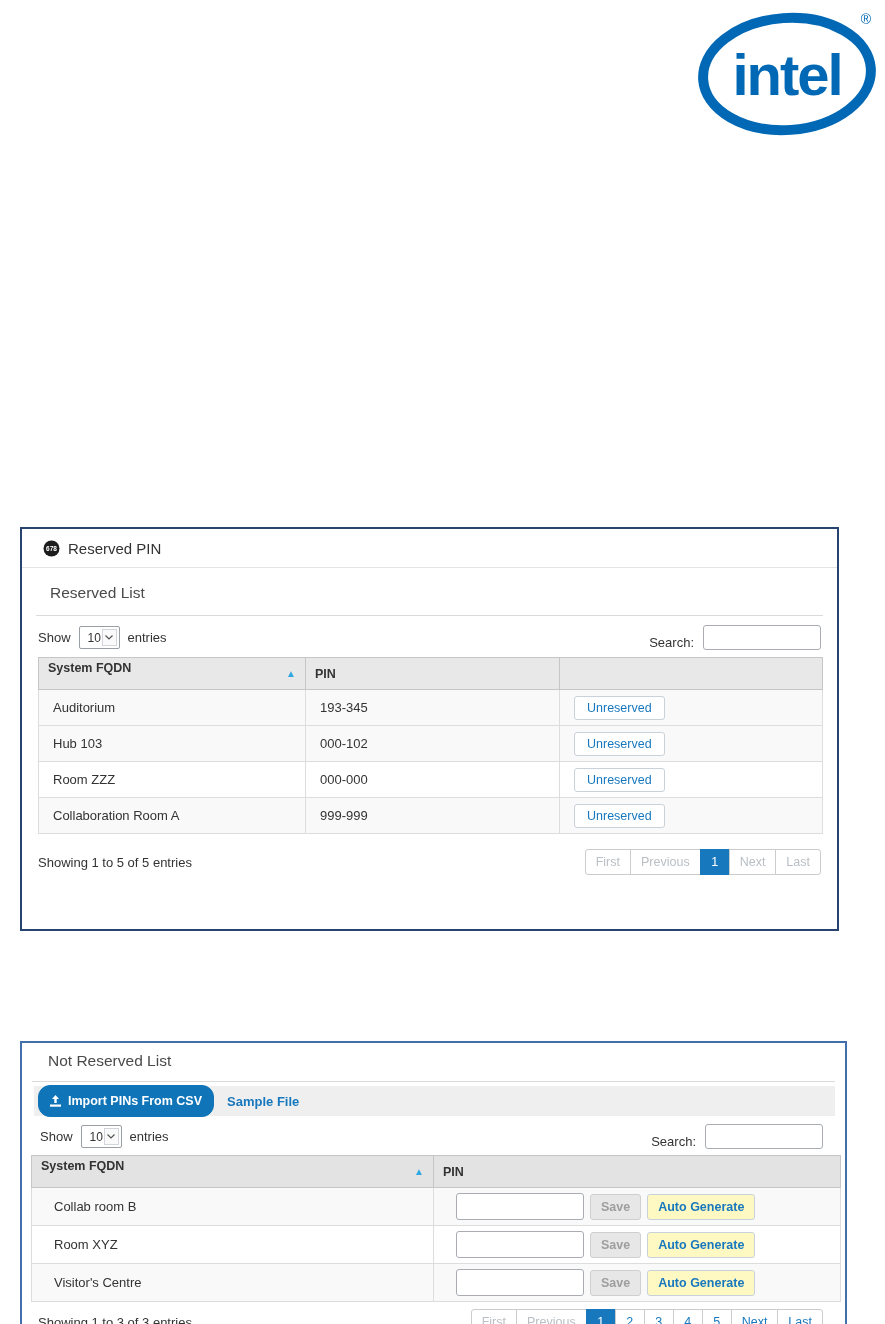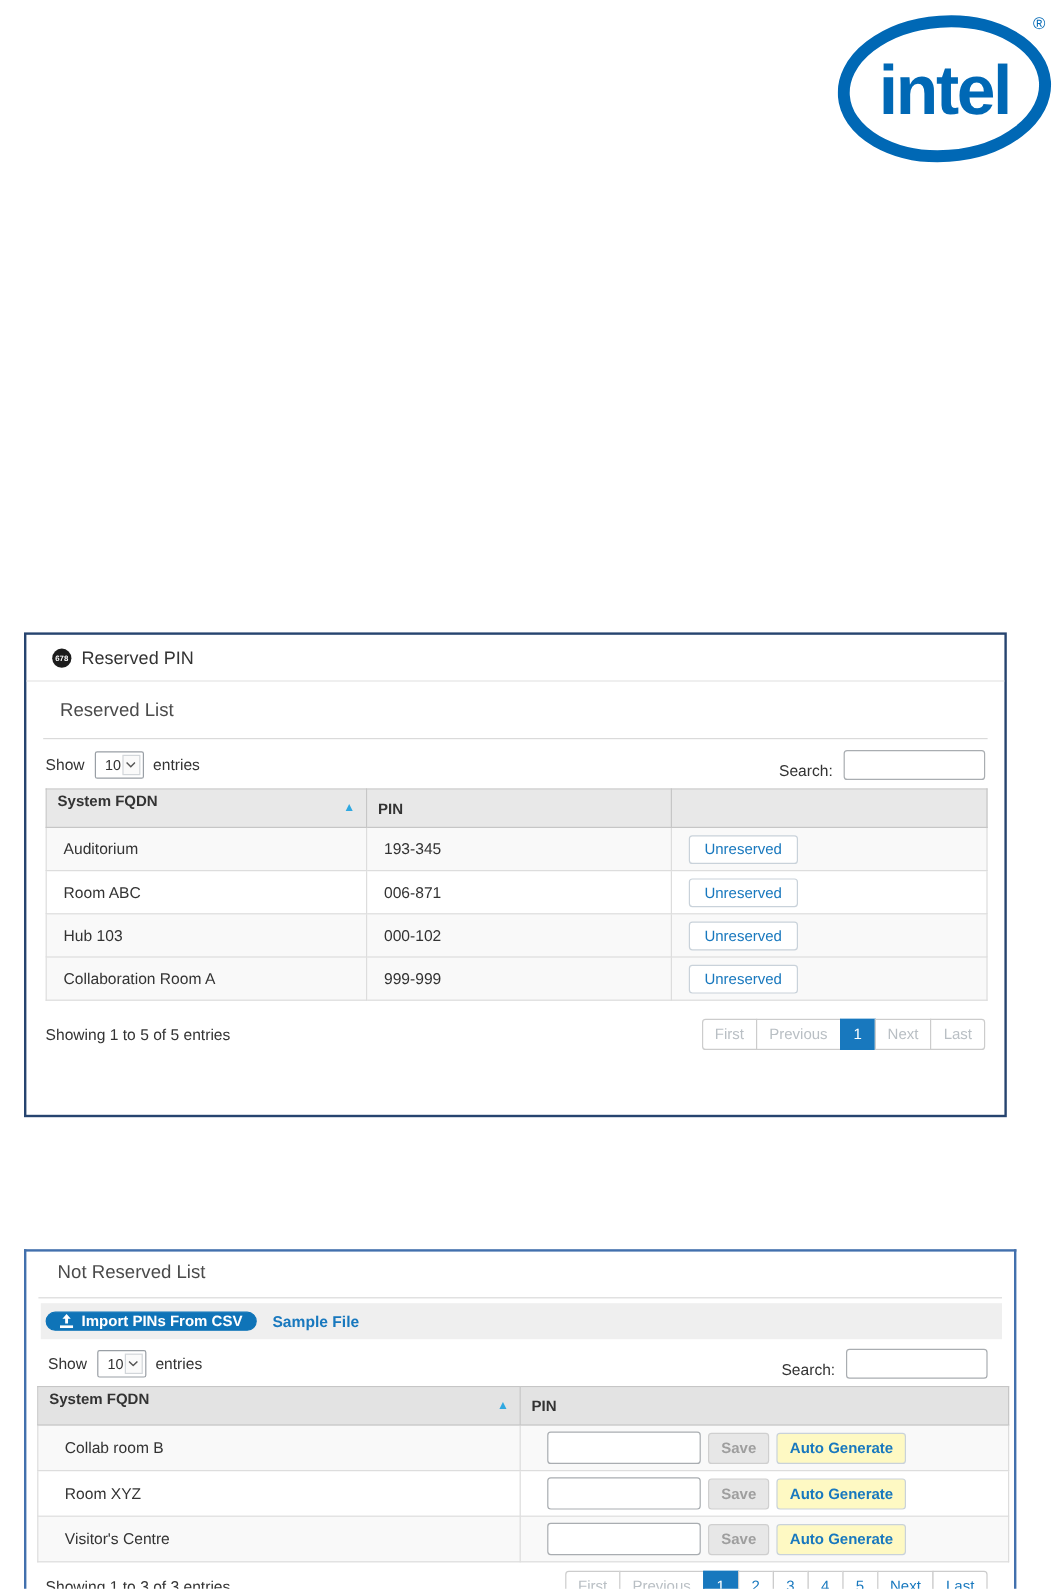--- a/index.html
+++ b/index.html
@@ -28,21 +28,21 @@
   hr.rule { border:0; border-top:1px solid #dadada; }
   .panel-reserved hr.rule { margin:13px 14px 0 14px; }
   .panel-notreserved hr.rule { margin:11px 10px 0 10px; }
 
   
   .toolbar {
     margin:4px 10px 0 12px; background:#efefef; height:30px;
     display:flex; align-items:center; gap:13px; padding:0 4px;
   }
   .btn-import {
-    display:inline-flex; align-items:center; gap:7px; height:16px;
+    display:inline-flex; align-items:center; gap:7px; height:32px;
     background:#0f74b8; color:#fff; border:1px solid #0f74b8; border-radius:12px;
     font-size:12.5px; font-weight:bold; padding:0 11px; cursor:pointer;
     font-family:inherit;
   }
   .link { color:#1878be; font-size:13px; font-weight:bold; text-decoration:none; cursor:pointer; }
 
   
   .dt-controls { display:flex; align-items:center; font-size:13px; color:#333; }
   .panel-reserved .dt-controls { margin:9px 16px 0 16px; }
   .panel-notreserved .dt-controls { margin:8px 22px 0 18px; }
@@ -164,28 +164,28 @@
         <th>PIN</th>
         <th></th>
       </tr>
     </thead>
     <tbody>
       <tr class="odd">
         <td>Auditorium</td>
         <td>193-345</td>
         <td><button class="btn-unreserve">Unreserved</button></td>
       </tr>
-      <tr>
-        <td>Room ABC</td>
-        <td>006-871</td>
-        <td><button class="btn-unreserve">Unreserved</button></td>
-      </tr>
       <tr class="odd">
         <td>Hub 103</td>
         <td>000-102</td>
+        <td><button class="btn-unreserve">Unreserved</button></td>
+      </tr>
+      <tr>
+        <td>Room ZZZ</td>
+        <td>000-000</td>
         <td><button class="btn-unreserve">Unreserved</button></td>
       </tr>
       <tr class="odd">
         <td>Collaboration Room A</td>
         <td>999-999</td>
         <td><button class="btn-unreserve">Unreserved</button></td>
       </tr>
     </tbody>
   </table>
 

